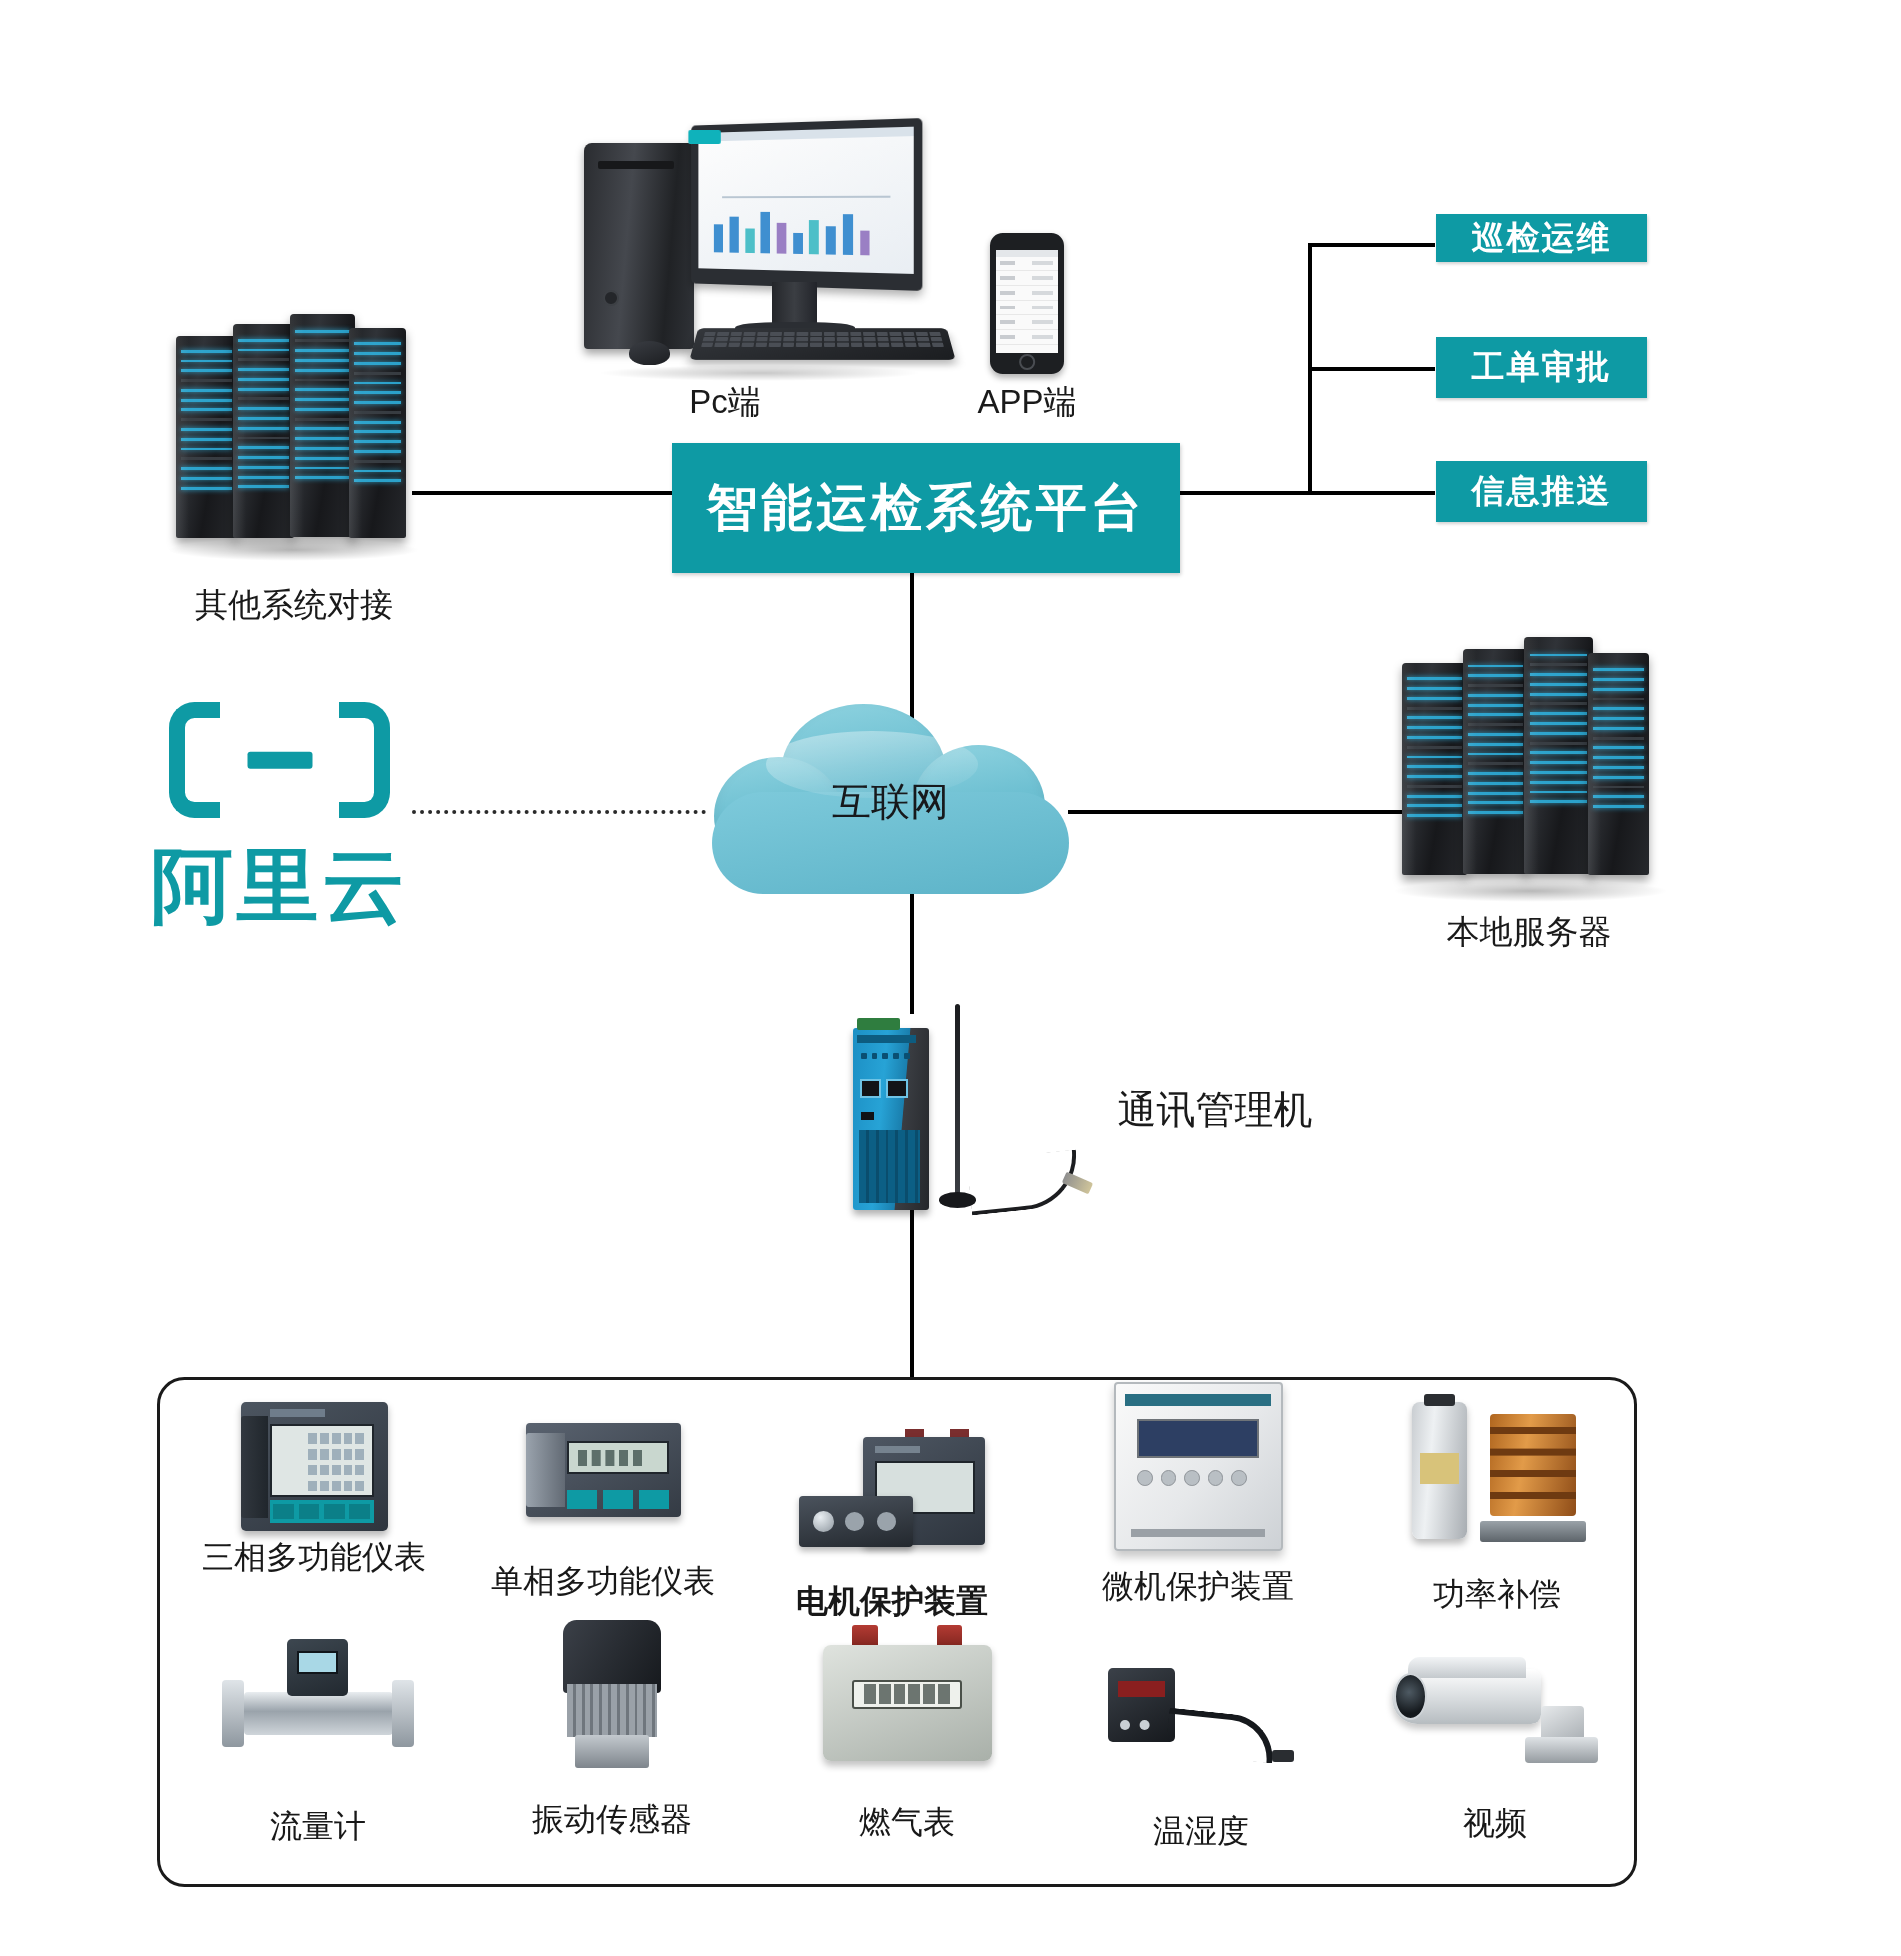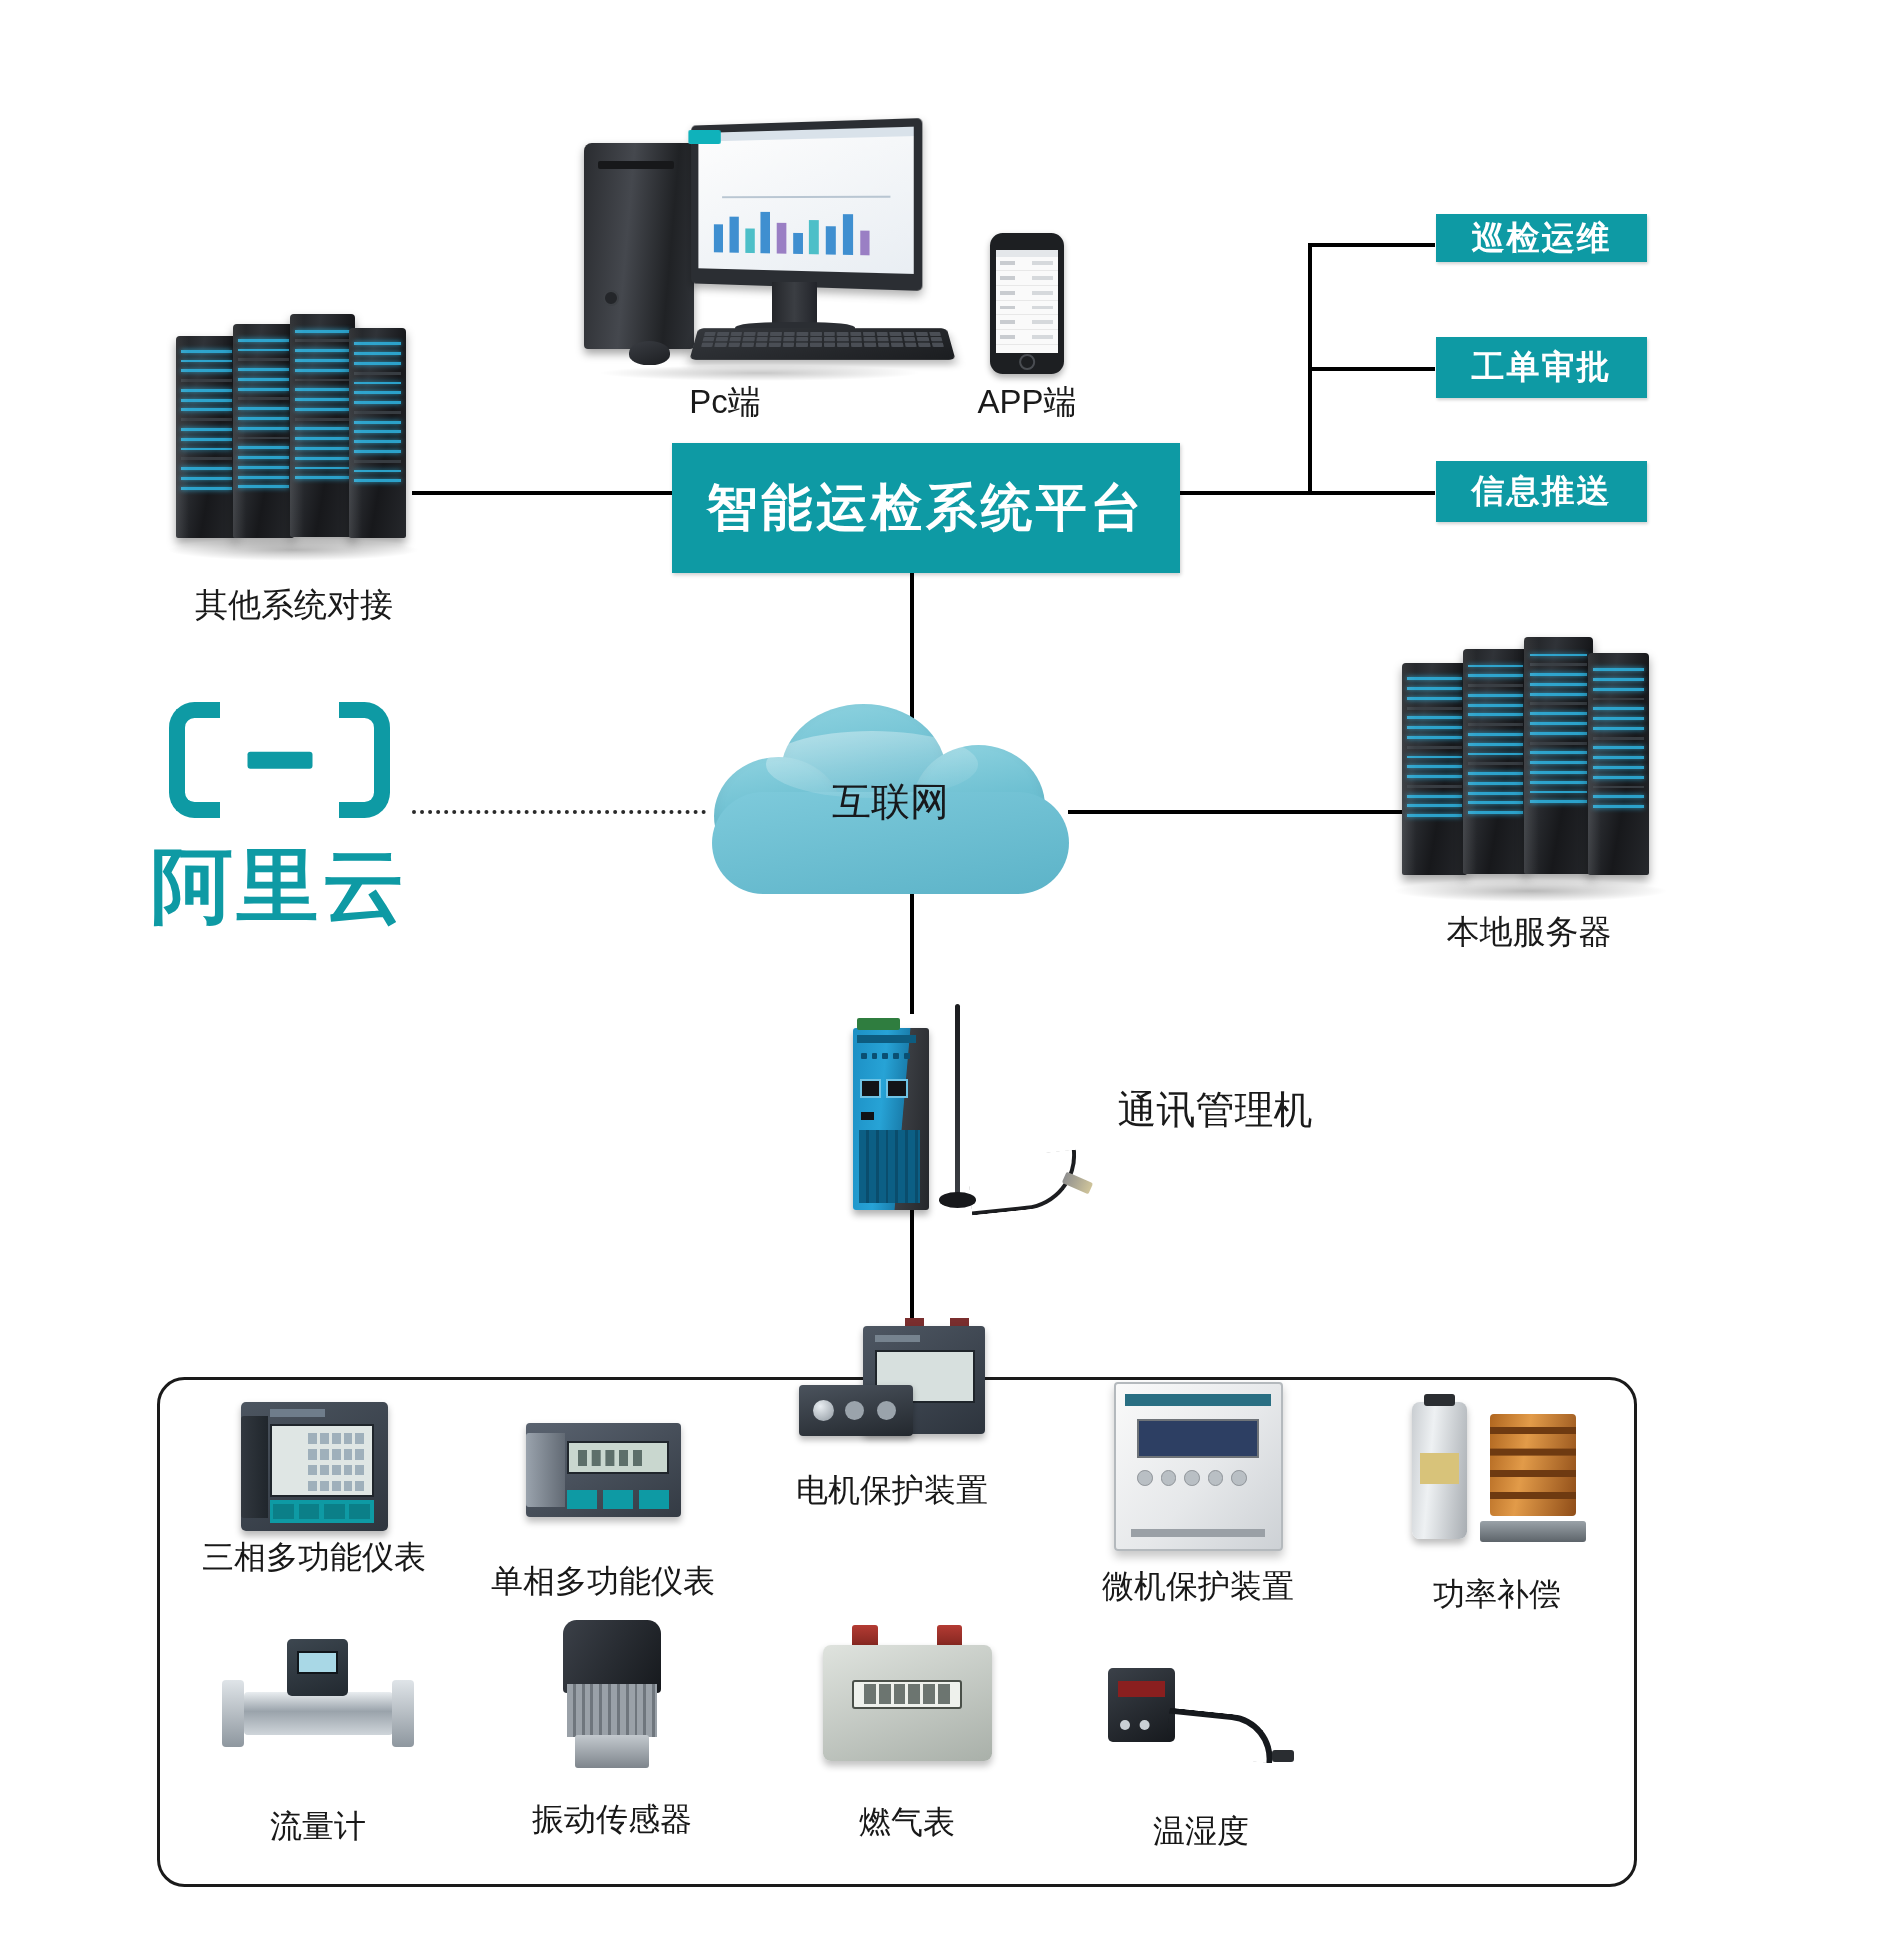--- a/index.html
+++ b/index.html
@@ -898,21 +898,21 @@
         </div>
       <div class="keys">
           <i></i>
           <i></i>
           <i></i>
         </div>
     </div>
     <div class="cap" style="margin-top:43px;">单相多功能仪表</div>
   </div>
 
-  <div class="dev" style="left:745px; top:1326px; width:294px;">
+  <div class="dev" style="left:745px; top:1437px; width:294px;font-weight:bold;">
     <div class="art motorprot">
       <div class="tabs"></div>
       <div class="box">
         <div class="bar"></div>
         <div class="lcd"></div>
       </div>
       <div class="ct">
           <i></i>
         </div>
     </div>
@@ -995,15 +995,25 @@
       <div class="box3">
           <i></i>
           <b></b>
         </div>
       <div class="wire"></div>
       <div class="tip"></div>
     </div>
     <div class="cap" style="margin-top:29px;">温湿度</div>
   </div>
 
+  <div class="dev" style="left:1353px; top:1647px; width:284px;">
+    <div class="art camera">
+      <div class="tube"></div>
+      <div class="visor"></div>
+      <div class="lens"></div>
+      <div class="mount"></div>
+      <div class="arm"></div>
+    </div>
+    <div class="cap" style="margin-top:25.5px;">视频</div>
+  </div>
 
 </div>
 
 
 </body></html>

